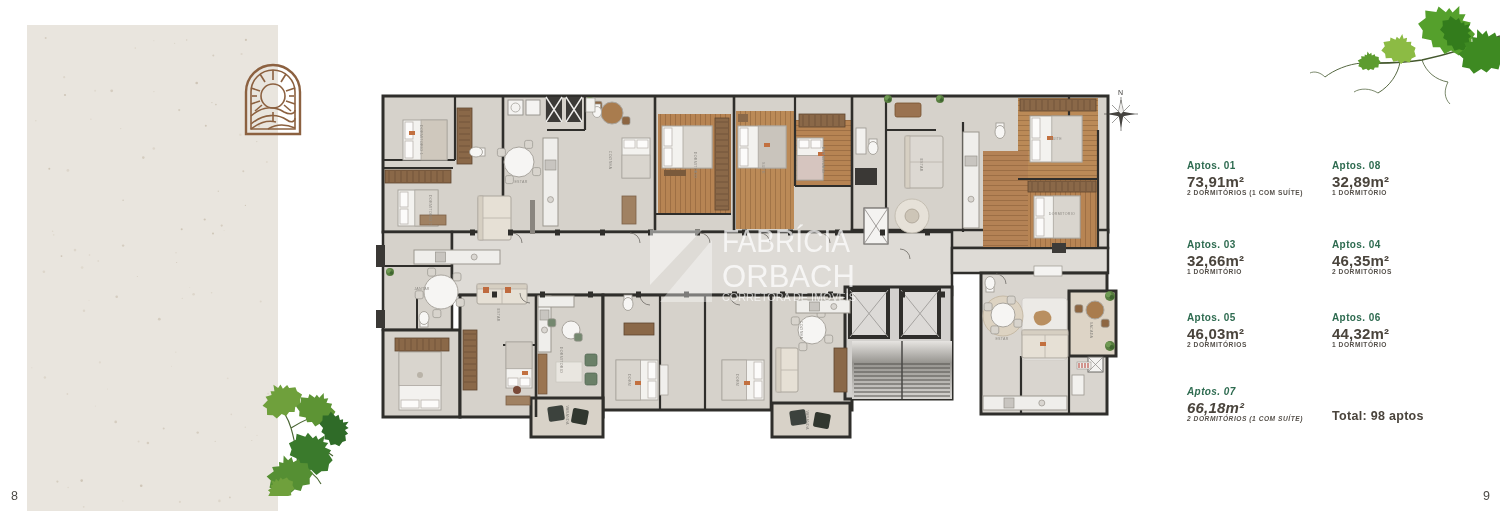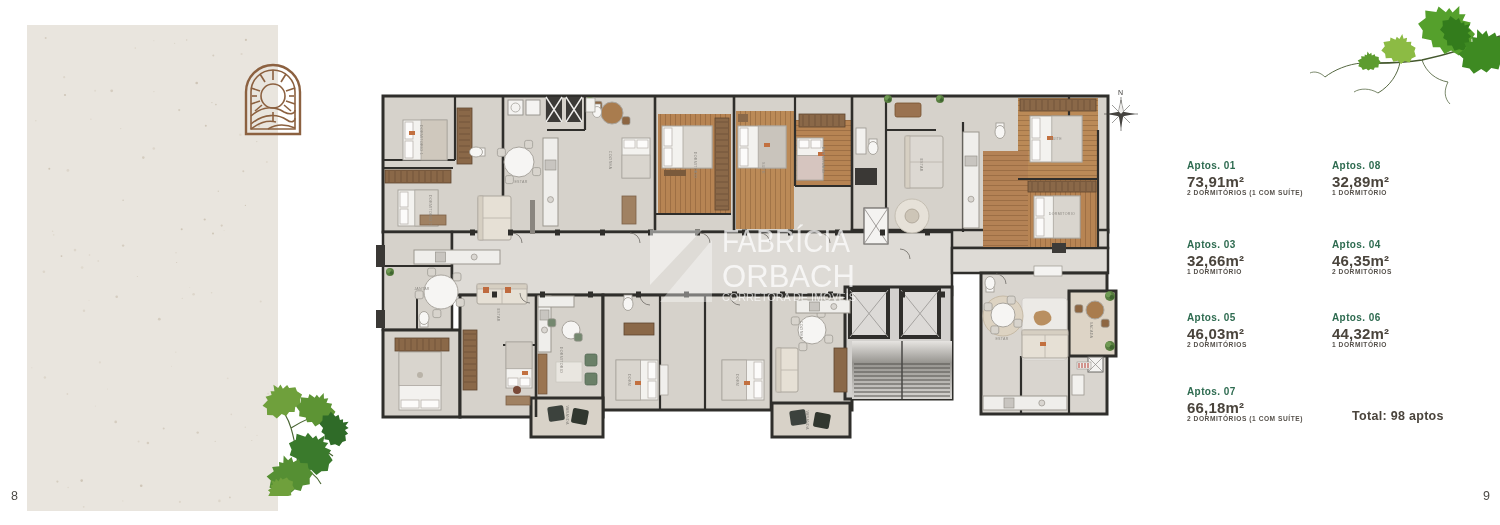--- a/index.html
+++ b/index.html
@@ -809,21 +809,21 @@
       <div class="val">46,03m²</div>
       <div class="sub">2 DORMITÓRIOS</div>
     </div>
 
 <div class="abs" style="left:1332px;top:312px;">
       <div class="green">Aptos. 06</div>
       <div class="val">44,32m²</div>
       <div class="sub">1 DORMITÓRIO</div>
     </div>
 
-<div class="abs" style="left:1187px;top:386px;">
+<div class="abs" style="left:1187px;top:386px;font-style:italic;">
       <div class="green">Aptos. 07</div>
       <div class="val">66,18m²</div>
       <div class="sub">2 DORMITÓRIOS (1 COM SUÍTE)</div>
     </div>
 
-<div class="abs" style="left:1332px;top:409px;font-size:12.5px;font-weight:bold;color:#4a443c;letter-spacing:.3px;margin-left:20px;">Total: 98 aptos</div>
+<div class="abs" style="left:1332px;top:409px;font-size:12.5px;font-weight:bold;color:#4a443c;letter-spacing:.3px;">Total: 98 aptos</div>
 
 </div>
 
 </body></html>

